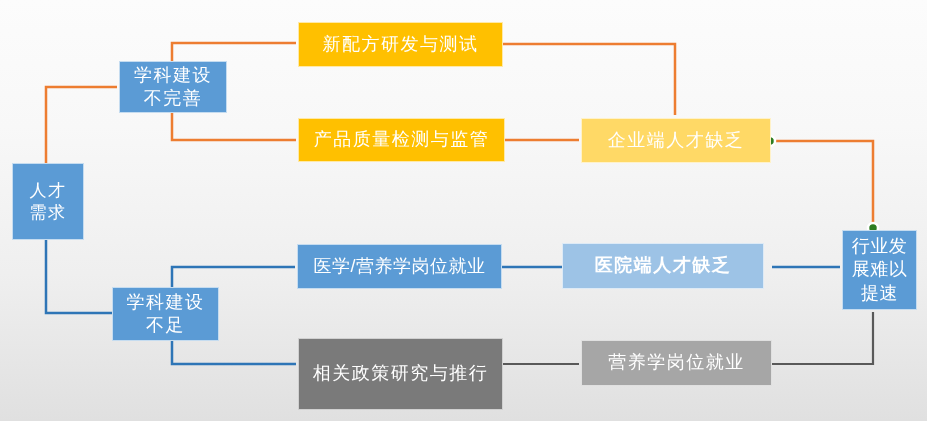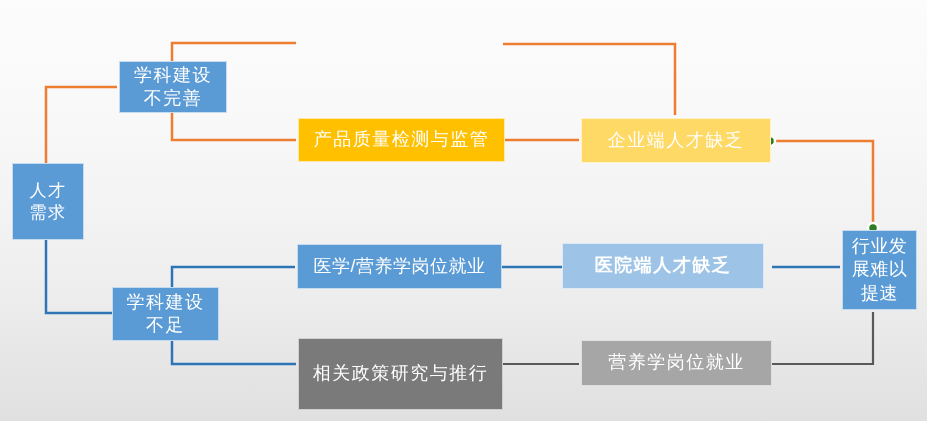--- a/index.html
+++ b/index.html
@@ -78,20 +78,23 @@
   <div class="node blue fs18" style="left:119px; top:61px; width:108px; height:52px;">
     <span class="node-label">学科建设
 不完善</span>
   </div>
 
   <div class="node blue fs18" style="left:112px; top:287px; width:107px; height:54px;">
     <span class="node-label">学科建设
 不足</span>
   </div>
 
+  <div class="node gold fs18" style="left:298px; top:22px; width:205px; height:45px;">
+    <span class="node-label">新配方研发与测试</span>
+  </div>
 
   <div class="node blue fs18" style="left:297px; top:244px; width:205px; height:45px;">
     <span class="node-label" style="letter-spacing:0.5px;">医学/营养学岗位就业</span>
   </div>
 
   <div class="node gold fs18" style="left:298px; top:118px; width:207px; height:44px;">
     <span class="node-label">产品质量检测与监管</span>
   </div>
 
   <div class="node dark-gray fs18" style="left:298px; top:338px; width:205px; height:72px;">

